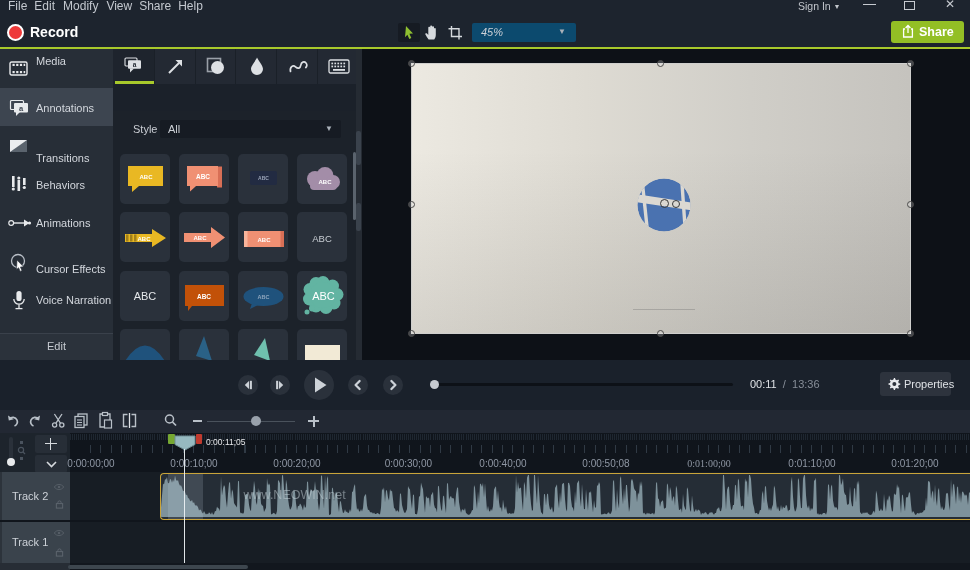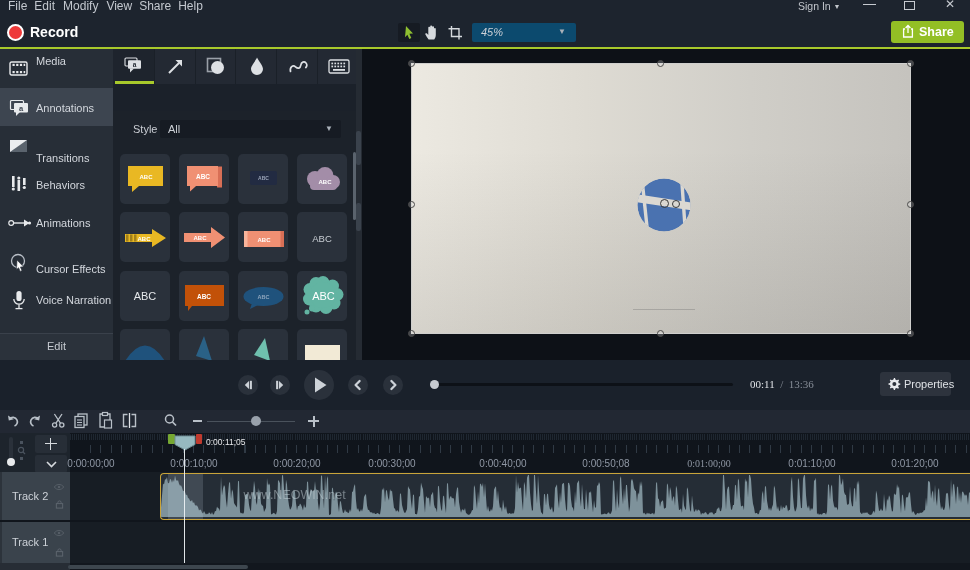--- a/index.html
+++ b/index.html
@@ -360,21 +360,21 @@
           <path d="M11.6,6 L7.6,10 L11.6,14" fill="none" stroke="#cdd2d8" stroke-width="2.3" stroke-linecap="round" stroke-linejoin="round"></path>
         </svg>
 </div>
 <div class="pbtn" style="left:383px;top:375px;width:20px;height:20px;">
  <svg width="20" height="20" viewBox="0 0 20 20">
           <path d="M8.4,6 L12.4,10 L8.4,14" fill="none" stroke="#cdd2d8" stroke-width="2.3" stroke-linecap="round" stroke-linejoin="round"></path>
         </svg>
 </div>
 <div class="abs" style="left:433px;top:383px;width:300px;height:3px;background:#0d1117;border-radius:2px;"></div>
 <div class="abs" style="left:430px;top:380px;width:9px;height:9px;border-radius:50%;background:#c6cad0;"></div>
-<div class="abs" style="left:750px;top:378px;font-size:11px;color:#dfe2e6;font-family:Liberation Serif, serif;">00:11&nbsp; <span style="color:#878e98;">/</span>&nbsp; <span style="color:#878e98;">13:36</span></div>
+<div class="abs" style="left:750px;top:378px;font-size:11px;color:#dfe2e6;">00:11&nbsp; <span style="color:#878e98;">/</span>&nbsp; <span style="color:#878e98;">13:36</span></div>
 <div class="abs" style="left:880px;top:372px;width:71px;height:24px;background:#2d333d;border-radius:3px;">
  <svg class="abs" style="left:7px;top:5px;" width="14" height="14" viewBox="0 0 14 14">
   <path d="M7,2 L8,2 L8.4,3.6 L9.9,4.2 L11.3,3.4 L12.1,4.4 L11.2,5.7 L11.7,7.2 L13.3,7.5 L13.3,8.7 L11.7,9 L11.1,10.5 L12,11.8 L11.1,12.7 L9.8,11.9 L8.3,12.5 L8,14 L6.8,14 L6.5,12.4 L5,11.8 L3.7,12.6 L2.8,11.7 L3.6,10.4 L3,8.9 L1.4,8.6 L1.4,7.4 L3,7.1 L3.6,5.6 L2.7,4.3 L3.6,3.4 L4.9,4.2 L6.4,3.6 Z" fill="#e8eaee" transform="translate(0,-1)"></path>
   <circle cx="7.35" cy="6.95" r="2" fill="#2d333d"></circle>
  </svg>
  <span class="abs" style="left:24px;top:6px;font-size:11px;color:#dfe2e6;">Properties</span>
 </div>
 </div>
 
 <div class="abs" style="left:0;top:410px;width:970px;height:23px;background:#222833;"></div>
@@ -453,21 +453,21 @@
 </div>
 
 <div class="abs" style="left:70px;top:434px;width:900px;height:6px;background:repeating-linear-gradient(to right,#1f2731 0,#1f2731 1px,transparent 1px,transparent 2.06px);"></div>
 
 <div class="abs" style="left:90px;top:445px;width:880px;height:8px;background:repeating-linear-gradient(to right,#303a45 0,#303a45 1px,transparent 1px,transparent 10.3px);"></div>
 
 <style>.rl{position:absolute;top:458px;width:64px;text-align:center;font-size:10px;color:#8f97a4;}</style>
 <div class="rl" style="left:59px;">0:00:00;00</div>
 <div class="rl" style="left:162px;">0:00:10;00</div>
 <div class="rl" style="left:265px;">0:00:20;00</div>
-<div class="rl" style="left:360px;">0:00:30;00</div>
+<div class="rl" style="left:368px;text-align:right;">0:00:30;00</div>
 <div class="rl" style="left:471px;">0:00:40;00</div>
 <div class="rl" style="left:574px;">0:00:50;08</div>
 <div class="rl" style="left:677px;font-family:Liberation Serif, serif;">0:01:00;00</div>
 <div class="rl" style="left:780px;">0:01:10;00</div>
 <div class="rl" style="left:883px;">0:01:20;00</div>
 
 <div class="abs" style="left:0;top:472px;width:970px;height:48px;background:#171d24;"></div>
 <div class="abs" style="left:0;top:522px;width:970px;height:41px;background:#171d24;"></div>
 <div class="abs" style="left:0;top:472px;width:70px;height:48px;background:#3a434c;border-left:2px solid #2c333b;"></div>
 <div class="abs" style="left:0;top:522px;width:70px;height:41px;background:#3a434c;border-left:2px solid #2c333b;"></div>

